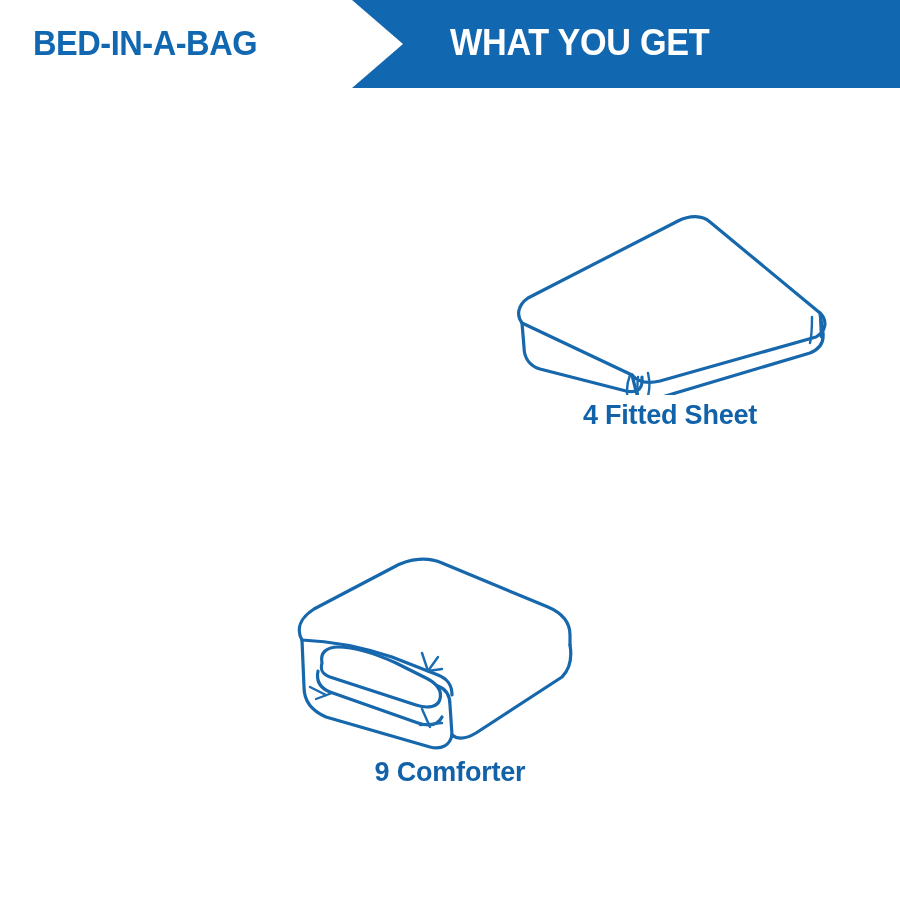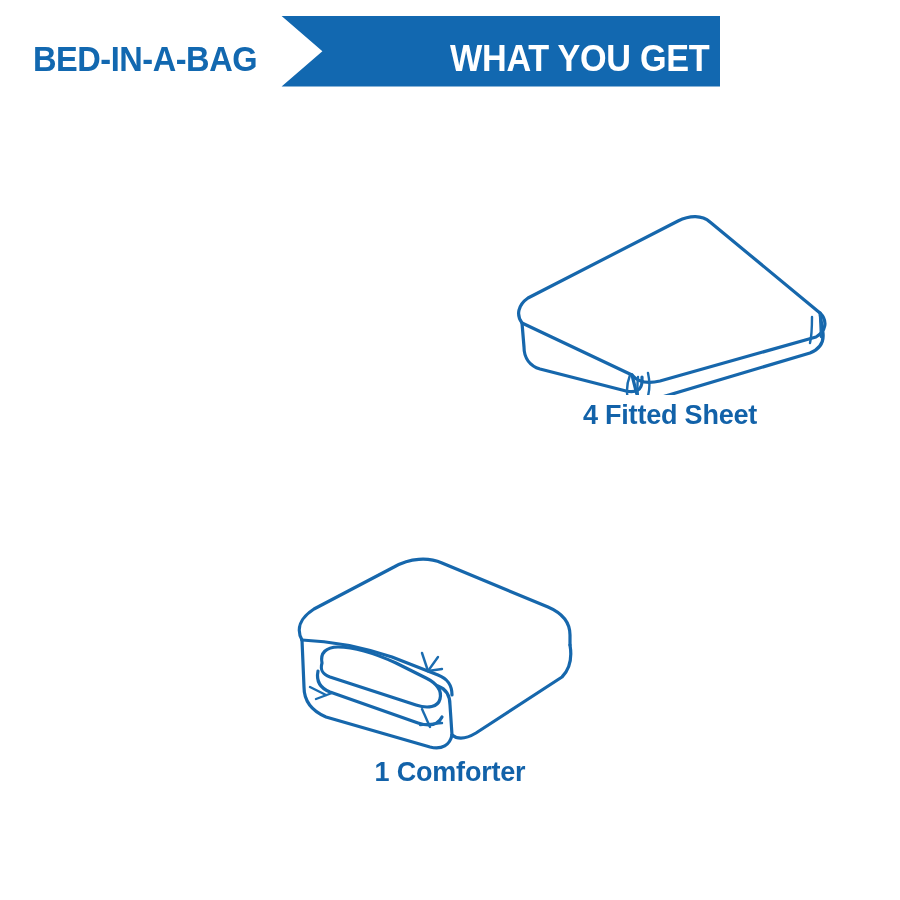--- a/index.html
+++ b/index.html
@@ -18,22 +18,22 @@
     position: relative;
     width: 900px;
     height: 900px;
     background: #ffffff;
   }
 
   
   .banner {
     position: absolute;
     left: 0;
-    top: 16px;
-    width: 720px;
+    top: 0;
+    width: 900px;
     height: 90px;
   }
   .banner-shape {
     position: absolute;
     inset: 0;
   }
   .banner-left-label {
     position: absolute;
     left: 33px;
     top: 21px;
@@ -204,16 +204,16 @@
         C 160,182 168,180 172,172"></path>
 
       <path class="line-art-thin" d="M152,108 L 158,126"></path>
       <path class="line-art-thin" d="M158,126 L 168,112"></path>
       <path class="line-art-thin" d="M158,126 L 172,124"></path>
       <path class="line-art-thin" d="M40,142 L 56,150"></path>
       <path class="line-art-thin" d="M46,154 L 62,148"></path>
       <path class="line-art-thin" d="M152,164 L 160,182"></path>
       <path class="line-art-thin" d="M150,180 L 172,178"></path>
     </svg>
-    <div class="item-caption">1 Comforter</div>
+    <div class="item-caption">9 Comforter</div>
   </div>
 
 </div>
 
 </body></html>

